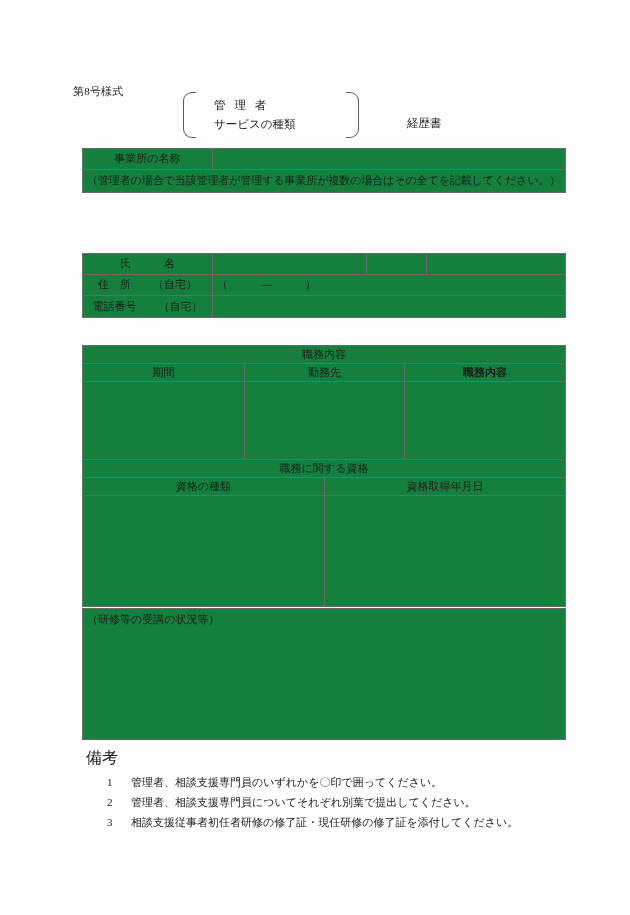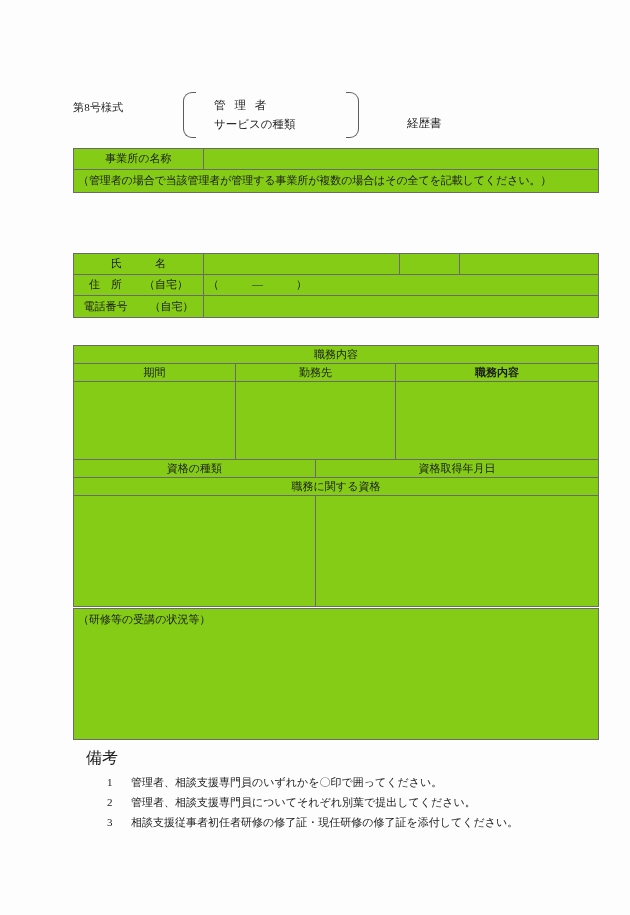--- a/index.html
+++ b/index.html
@@ -26,21 +26,20 @@
   }
 
   
   .form-no {
     position: absolute;
     left: 73px;
     top: 84px;
     font-size: 11px;
     letter-spacing: .2px;
     white-space: nowrap;
-    margin-top: 16px;
   }
   .title-row {
     position: absolute;
     left: 183px;
     top: 92px;
     display: flex;
     align-items: center;
   }
   .bracket {
     width: 13px;
@@ -74,25 +73,25 @@
     font-size: 11.5px;
     margin-left: 48px;
     white-space: nowrap;
     align-self: flex-end;
     padding-bottom: 7px;
   }
 
   
   .blk {
     position: absolute;
-    left: 73px;
-    width: 526px;
+    left: 82px;
+    width: 484px;
     box-sizing: border-box;
     border: 1px solid #6a6a6a;
-    background: #84cc16;
+    background: #15803d;
   }
   .row {
     display: flex;
     box-sizing: border-box;
   }
   .cell {
     box-sizing: border-box;
     font-size: 11px;
     line-height: 1.45;
     display: flex;
@@ -238,25 +237,25 @@
     </div>
     <div class="row career-body">
       <div class="cell br c1" style="align-items:flex-start"></div>
       <div class="cell br c2" style="align-items:flex-start"></div>
       <div class="cell c3" style="align-items:flex-start"></div>
     </div>
   </div>
 
   <div class="blk" id="block-qual">
     <div class="row">
+      <div class="cell full-head bb" style="flex:1">職務に関する資格</div>
+    </div>
+    <div class="row">
       <div class="cell lbl br bb q1">資格の種類</div>
       <div class="cell lbl bb q2">資格取得年月日</div>
-    </div>
-    <div class="row">
-      <div class="cell full-head bb" style="flex:1">職務に関する資格</div>
     </div>
     <div class="row qual-body">
       <div class="cell br q1" style="align-items:flex-start"></div>
       <div class="cell q2" style="align-items:flex-start"></div>
     </div>
   </div>
 
   <div class="blk" id="block-training">
     <div class="training-note">（研修等の受講の状況等）</div>
   </div>

